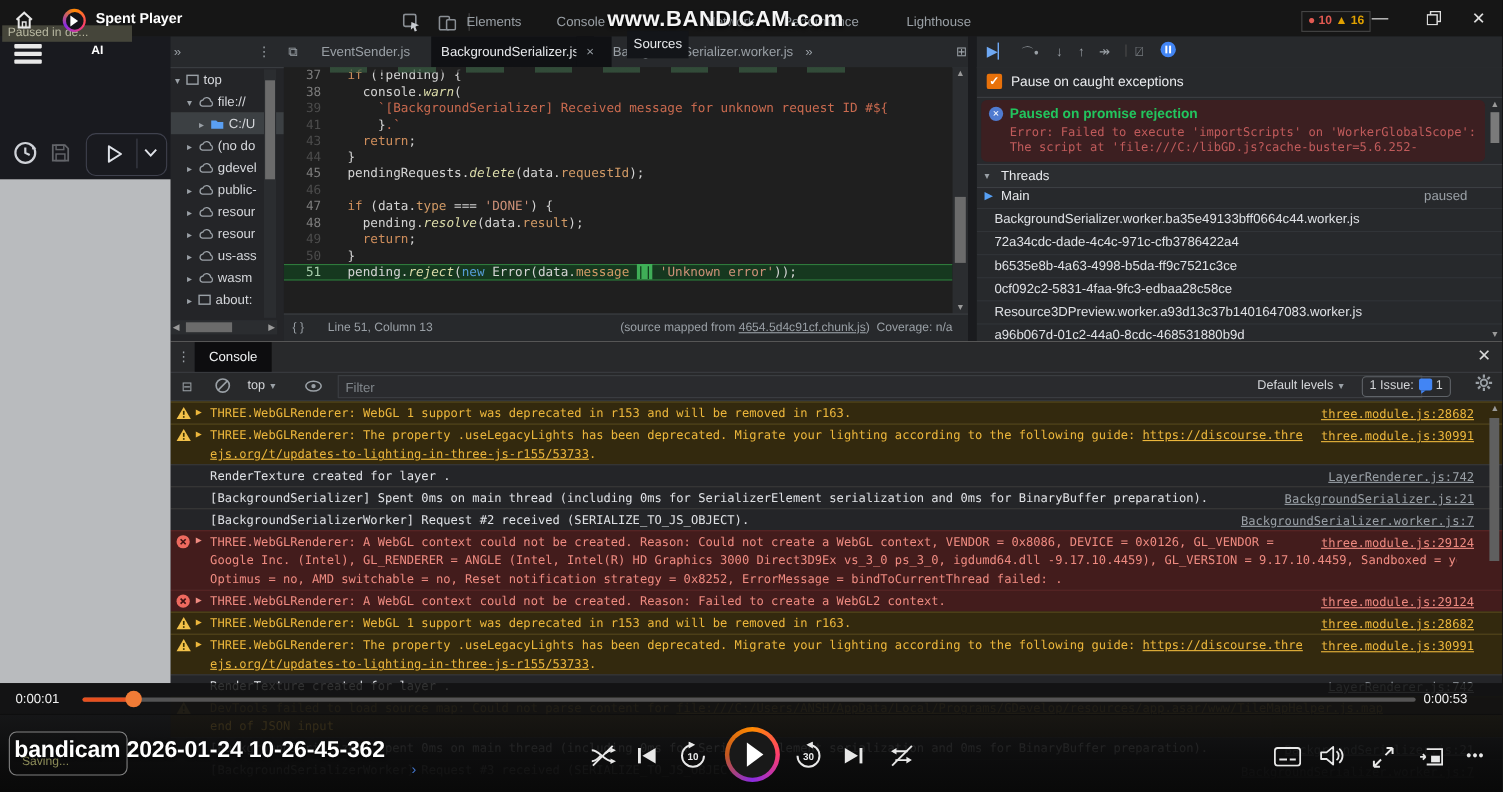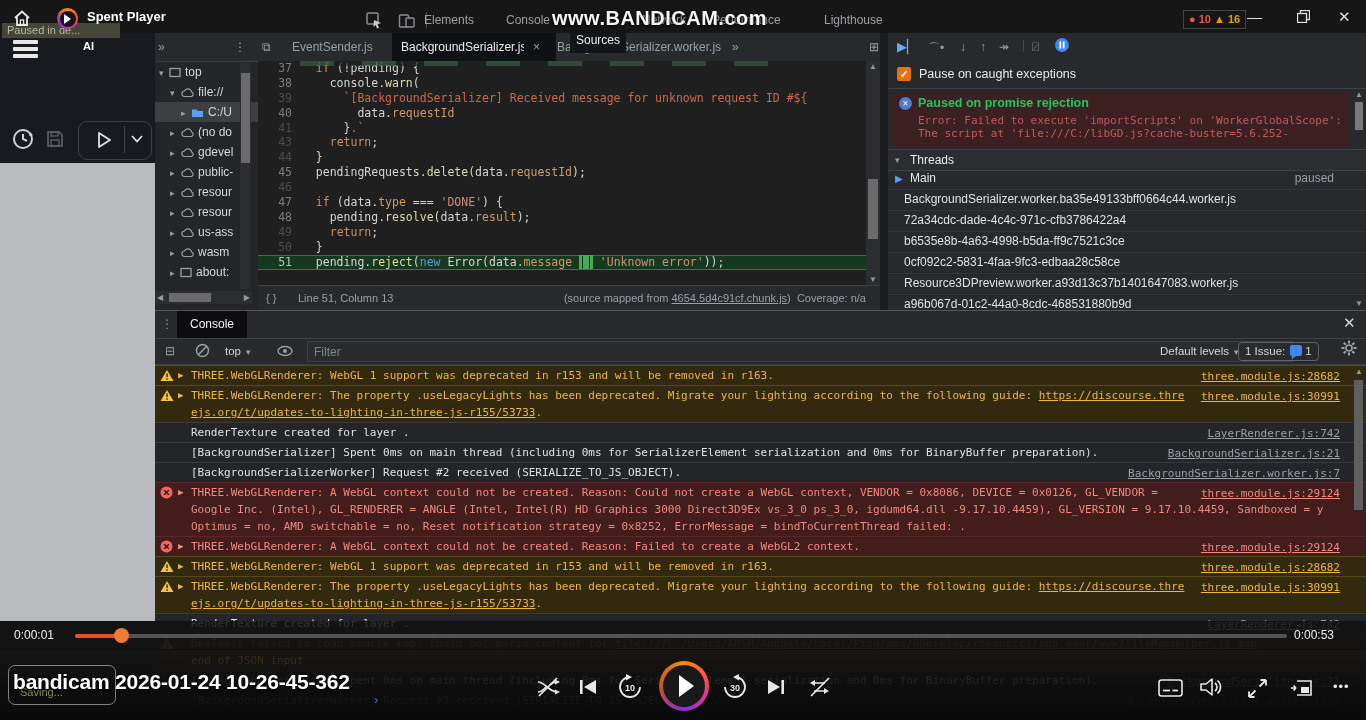--- a/index.html
+++ b/index.html
@@ -41,21 +41,21 @@
   #nav-hscroll .th{position:absolute;left:14px;top:2px;width:42px;height:9px;background:#6b6b6b;}
 
   
   #editor{left:258px;top:61px;width:608px;height:224px;background:#1f1f1f;overflow:hidden;z-index:1;}
   .cline{display:flex;height:14.9px;line-height:14.9px;font-size:11.5px;white-space:pre;}
   .cline .num{width:34px;text-align:right;padding-right:10px;color:#7d7d7d;flex:none;font-family:"DejaVu Sans Mono",monospace;}
   .cline .num.dm{color:#4c4c4c;}
   .cline .cd{font-family:"DejaVu Sans Mono",monospace;color:#d4d4d4;}
   .cline.exec{background:#16381f;border-top:1px solid #2f7a3c;border-bottom:1px solid #2f7a3c;height:13px;line-height:13px;}
   .cline.exec .num{color:#a9cfad;}
-  .k{color:#cf8e5c;} .f{color:#dcdcaa;} .p{color:#d19a66;} .s{color:#ce9178;} .t{color:#c96a4f;} .b{color:#569cd6;}
+  .k{color:#cf8e5c;} .f{color:#dcdcaa;font-style:italic;} .p{color:#d19a66;} .s{color:#ce9178;} .t{color:#c96a4f;} .b{color:#569cd6;}
   .hl{background:#3fae57;color:#08230f;}
   #ed-sliver{left:300px;top:61px;width:470px;height:5px;background:repeating-linear-gradient(90deg,#3a5e44 0 34px,#1f1f1f 34px 62px);z-index:2;opacity:.7;}
   #ed-vscroll{left:866px;top:61px;width:14px;height:224px;background:#2b2d30;z-index:1;color:#9a9a9a;font-size:8px;text-align:center;}
   #ed-vscroll .th{position:absolute;left:2px;top:118px;width:10px;height:60px;background:#6b6b6b;}
 
   
   #statusbar{left:258px;top:285px;width:622px;height:25px;background:#27292c;border-top:1px solid #3c3f43;color:#9aa0a6;font-size:11px;line-height:25px;z-index:1;}
   #statusbar .lnk{text-decoration:underline;}
 
   
@@ -201,21 +201,20 @@
   <div class="abs" id="nav-hscroll">
       <span style="position:absolute;left:2px;top:2px;">◀</span>
       <div class="th"></div>
       <span style="position:absolute;right:2px;top:2px;">▶</span>
     </div>
 
   <div class="abs" id="editor">
       <div class="cline"><span class="num">37</span><span class="cd"><span class="">  </span><span class="k">if</span><span class=""> (!pending) {</span></span></div>
       <div class="cline"><span class="num">38</span><span class="cd"><span class="">    console.</span><span class="f">warn</span><span class="">(</span></span></div>
       <div class="cline"><span class="num dm">39</span><span class="cd"><span class="">      </span><span class="t">`[BackgroundSerializer] Received message for unknown request ID #${</span></span></div>
-      <div class="cline"><span class="num">40</span><span class="cd"><span class="">        data.</span><span class="p">requestId</span></span></div>
       <div class="cline"><span class="num dm">41</span><span class="cd"><span class="">      }</span><span class="t">.`</span></span></div>
       <div class="cline"><span class="num dm">43</span><span class="cd"><span class="">    </span><span class="k">return</span><span class="">;</span></span></div>
       <div class="cline"><span class="num dm">44</span><span class="cd"><span class="">  }</span></span></div>
       <div class="cline"><span class="num">45</span><span class="cd"><span class="">  pendingRequests.</span><span class="f">delete</span><span class="">(data.</span><span class="p">requestId</span><span class="">);</span></span></div>
       <div class="cline"><span class="num dm">46</span><span class="cd"></span></div>
       <div class="cline"><span class="num">47</span><span class="cd"><span class="">  </span><span class="k">if</span><span class=""> (data.</span><span class="p">type</span><span class=""> === </span><span class="s">'DONE'</span><span class="">) {</span></span></div>
       <div class="cline"><span class="num">48</span><span class="cd"><span class="">    pending.</span><span class="f">resolve</span><span class="">(data.</span><span class="p">result</span><span class="">);</span></span></div>
       <div class="cline"><span class="num dm">49</span><span class="cd"><span class="">    </span><span class="k">return</span><span class="">;</span></span></div>
       <div class="cline"><span class="num dm">50</span><span class="cd"><span class="">  }</span></span></div>
       <div class="cline exec"><span class="num">51</span><span class="cd"><span class="">  pending.</span><span class="f">reject</span><span class="">(</span><span class="b">new</span><span class=""> Error(data.</span><span class="p">message</span><span class=""> </span><span class="hl">||</span><span class=""> </span><span class="s">'Unknown error'</span><span class="">));</span></span></div>
@@ -296,21 +295,21 @@
           </svg>
         </span>
       <span class="ctxt" style="left:70px;"><span>top</span> <span style="font-size:8px;color:#9aa0a6;">▼</span></span>
       <span class="gl" style="left:122px;top:5px;">
           <svg width="16" height="14">
             <ellipse cx="8" cy="7" rx="7" ry="4.5" fill="none" stroke="#9aa0a6" stroke-width="1.4"></ellipse>
             <circle cx="8" cy="7" r="2" fill="#9aa0a6"></circle>
           </svg>
         </span>
       <input id="cfilter" placeholder="Filter" style="">
-      <span class="ctxt" style="left:988px;margin-left:17px;"><span>Default levels</span> <span style="font-size:8px;color:#9aa0a6;">▼</span></span>
+      <span class="ctxt" style="left:988px;"><span>Default levels</span> <span style="font-size:8px;color:#9aa0a6;">▼</span></span>
       <span id="issuebox"><span>1 Issue:</span><span class="chaticon"></span><span>1</span></span>
     </div>
     <div id="cmsgs">
         <div class="crow warn">
           <span class="cicon">
             <svg width="14" height="13">
               <path d="M7 1 L13.5 12 H0.5 Z" fill="#f2c14a"></path>
               <rect x="6.3" y="4.5" width="1.5" height="3.6" fill="#3a3000"></rect>
               <rect x="6.3" y="9.3" width="1.5" height="1.5" fill="#3a3000"></rect>
             </svg>

